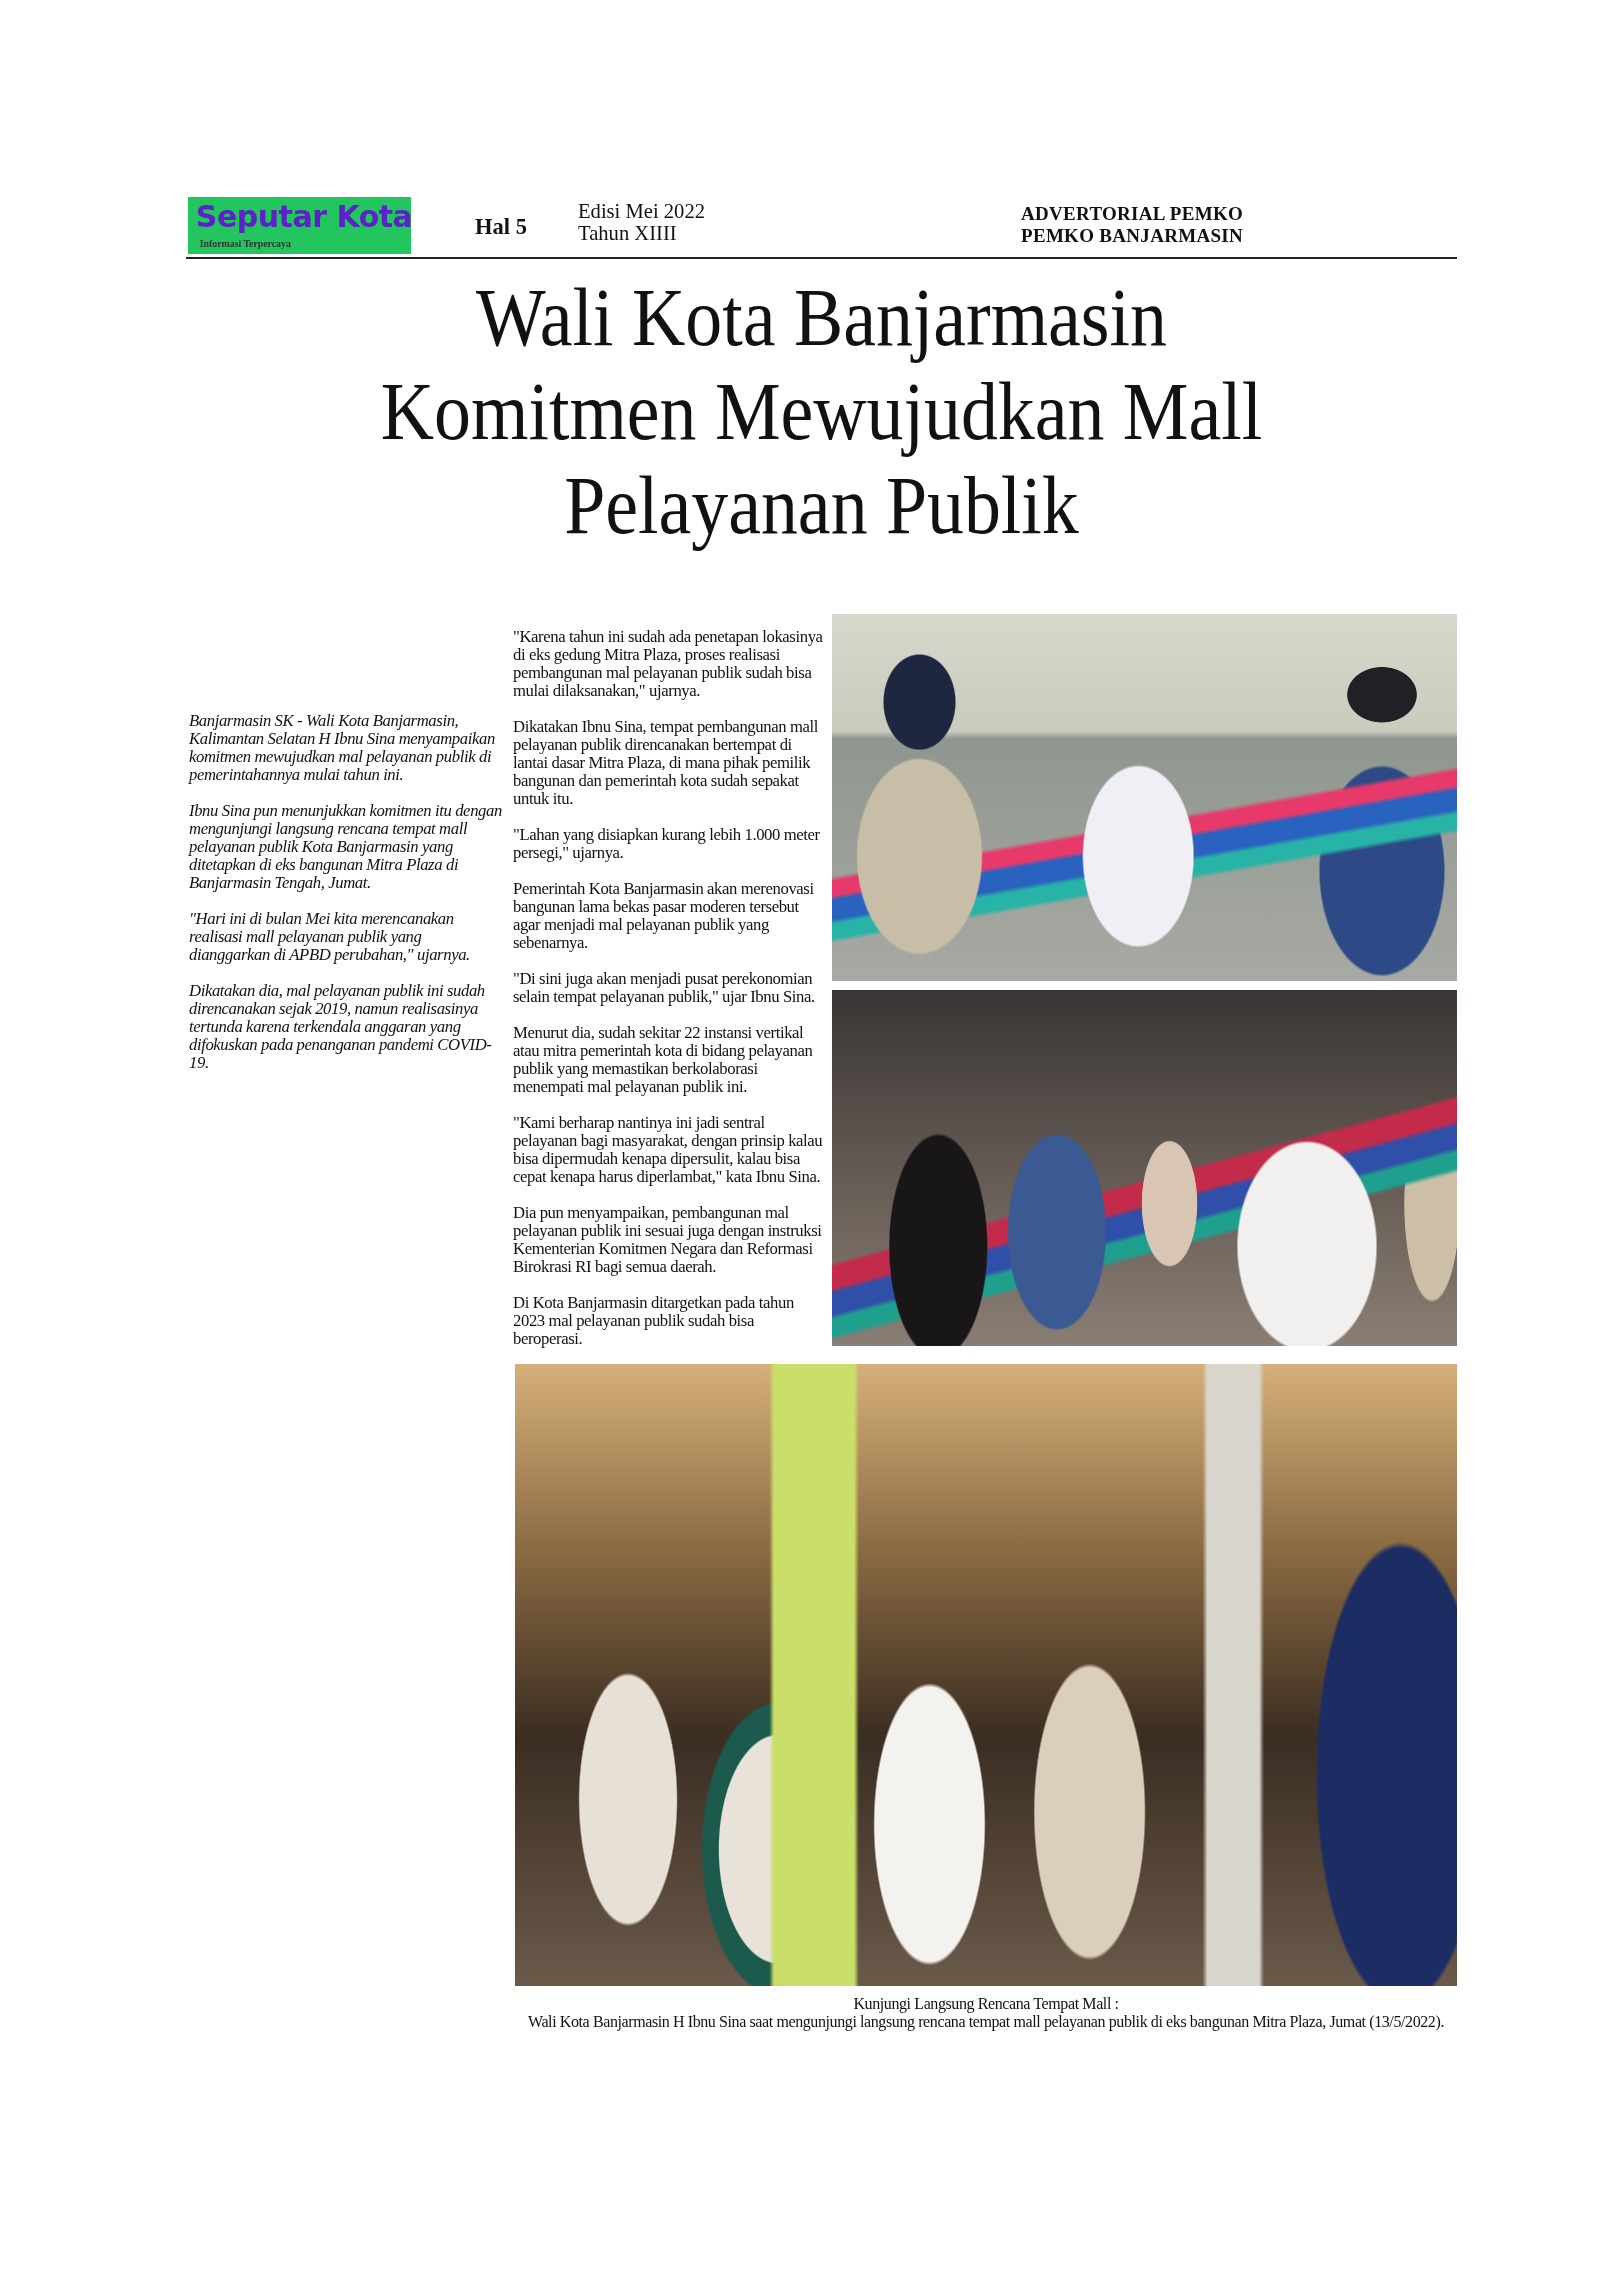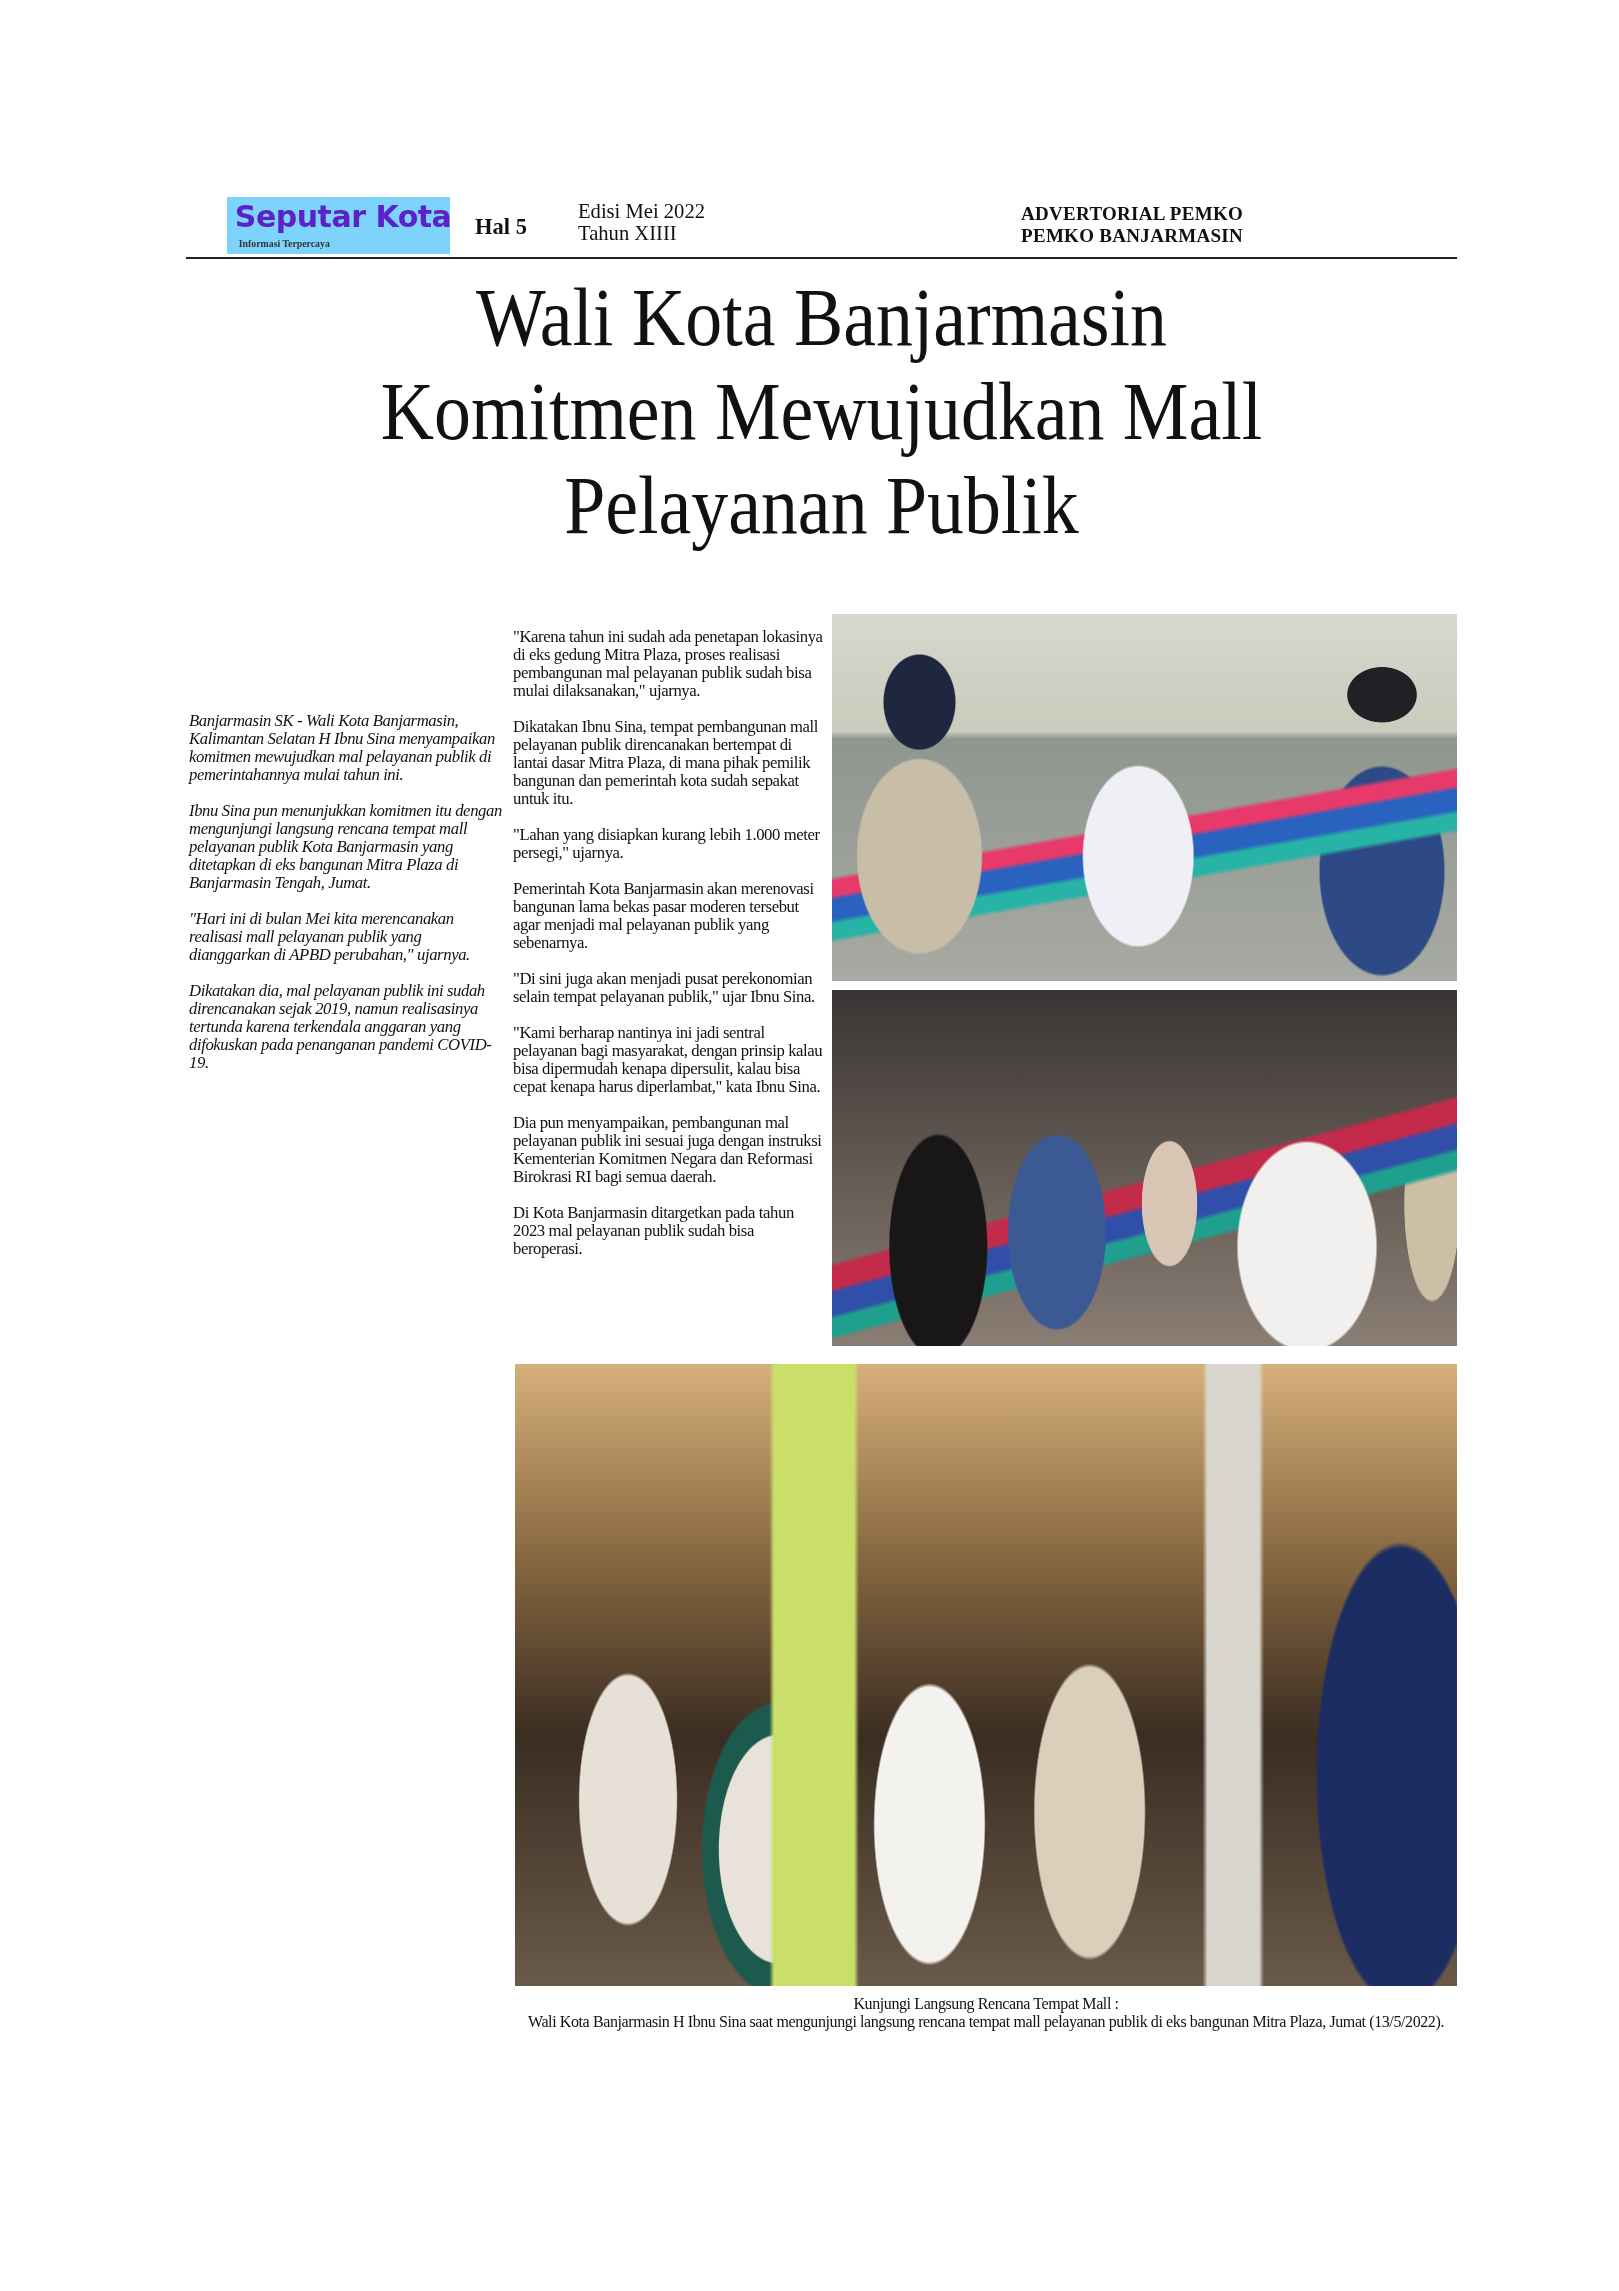--- a/index.html
+++ b/index.html
@@ -1,21 +1,21 @@
 <!DOCTYPE html>
 <html><head>
 <meta charset="utf-8">
 <style>
   html, body { margin: 0; padding: 0; background: #ffffff; }
   body { width: 1619px; height: 2292px; position: relative; overflow: hidden;
          font-family: "Liberation Serif", serif; color: #111; }
   .abs { position: absolute; }
 
   
-  .logo { left: 188px; top: 197px; width: 223px; height: 57px; background: #7dd3fc; margin-left: 39px; }
+  .logo { left: 188px; top: 197px; width: 223px; height: 57px; background: #22c55e; }
   .logo .brand { position: absolute; left: 7.8px; top: 2px; font-family: "DejaVu Sans", sans-serif;
                  font-weight: bold; font-size: 30px; color: #5a22c8; letter-spacing: -0.5px; white-space: nowrap; }
   .logo .tag { position: absolute; left: 11.8px; top: 41px; font-size: 9.8px; font-weight: bold; color: #333; white-space: nowrap; }
   .hal { left: 467px; top: 214px; font-size: 22.5px; font-weight: bold; margin-left: 8px; }
   .edisi { left: 578px; top: 201px; font-size: 20.6px; line-height: 21.6px; }
   .advert { left: 1021px; top: 203px; font-size: 19px; font-weight: bold; line-height: 21.6px; letter-spacing: 0.3px; white-space: nowrap; }
   .rule { left: 186px; top: 257px; width: 1271px; height: 2px; background: #222; }
 
   
   .headline { left: 186px; top: 271px; width: 1271px; text-align: center; font-size: 82px; line-height: 94px;
@@ -89,20 +89,21 @@
   <div>Ibnu Sina pun menunjukkan komitmen itu dengan mengunjungi langsung rencana tempat mall pelayanan publik Kota Banjarmasin yang ditetapkan di eks bangunan Mitra Plaza di Banjarmasin Tengah, Jumat.</div>
   <div>"Hari ini di bulan Mei kita merencanakan realisasi mall pelayanan publik yang dianggarkan di APBD perubahan," ujarnya.</div>
   <div>Dikatakan dia, mal pelayanan publik ini sudah direncanakan sejak 2019, namun realisasinya tertunda karena terkendala anggaran yang difokuskan pada penanganan pandemi COVID-19.</div>
 </div>
 <div class="abs col col2">
   <div>"Karena tahun ini sudah ada penetapan lokasinya di eks gedung Mitra Plaza, proses realisasi pembangunan mal pelayanan publik sudah bisa mulai dilaksanakan," ujarnya.</div>
   <div>Dikatakan Ibnu Sina, tempat pembangunan mall pelayanan publik direncanakan bertempat di lantai dasar Mitra Plaza, di mana pihak pemilik bangunan dan pemerintah kota sudah sepakat untuk itu.</div>
   <div>"Lahan yang disiapkan kurang lebih 1.000 meter persegi," ujarnya.</div>
   <div>Pemerintah Kota Banjarmasin akan merenovasi bangunan lama bekas pasar moderen tersebut agar menjadi mal pelayanan publik yang sebenarnya.</div>
   <div>"Di sini juga akan menjadi pusat perekonomian selain tempat pelayanan publik," ujar Ibnu Sina.</div>
+  <div>Menurut dia, sudah sekitar 22 instansi vertikal atau mitra pemerintah kota di bidang pelayanan publik yang memastikan berkolaborasi menempati mal pelayanan publik ini.</div>
   <div>"Kami berharap nantinya ini jadi sentral pelayanan bagi masyarakat, dengan prinsip kalau bisa dipermudah kenapa dipersulit, kalau bisa cepat kenapa harus diperlambat," kata Ibnu Sina.</div>
   <div>Dia pun menyampaikan, pembangunan mal pelayanan publik ini sesuai juga dengan instruksi Kementerian Komitmen Negara dan Reformasi Birokrasi RI bagi semua daerah.</div>
   <div>Di Kota Banjarmasin ditargetkan pada tahun 2023 mal pelayanan publik sudah bisa beroperasi.</div>
 </div>
 
 <div class="abs photo p1" title="Officials in masks and caps reviewing a printed plan outdoors in front of a building"></div>
 <div class="abs photo p2" title="Man in blue polo pointing at a document while the mayor in a patterned shirt looks on"></div>
 <div class="abs photo p3" title="Group of officials standing inside the dim ground floor of the former Mitra Plaza building with yellow-green pillars"></div>
 
 <div class="abs caption">

